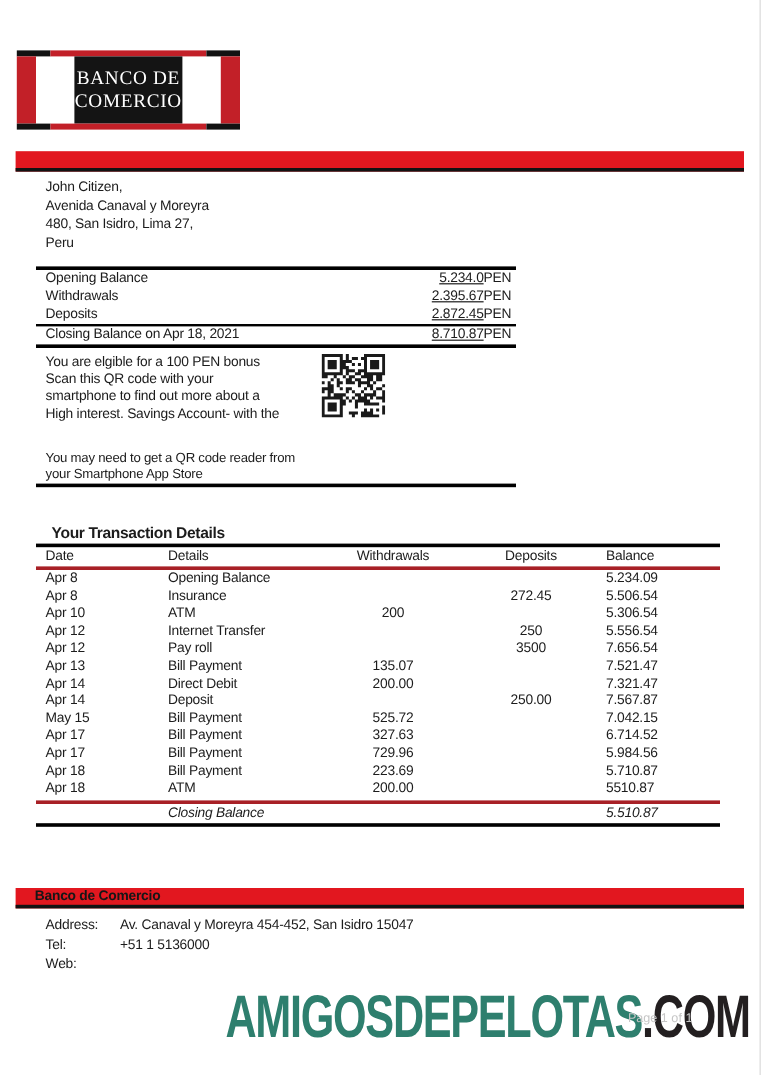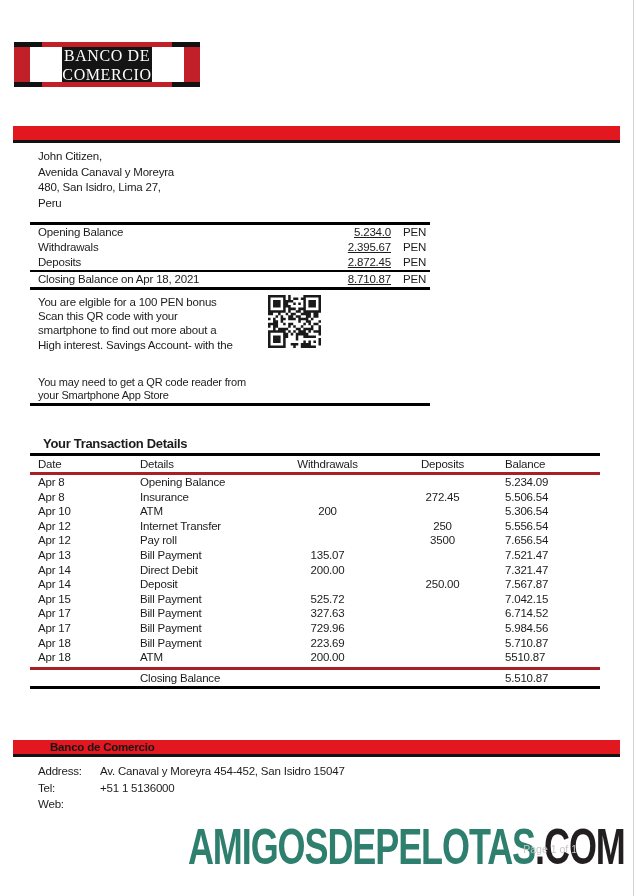--- a/index.html
+++ b/index.html
@@ -21,69 +21,69 @@
     font-family:"Liberation Sans",sans-serif;
     color:var(--ink);
     letter-spacing:-0.2px;
   }
 
   
   .logo{position:absolute;left:14px;top:42px;width:186px;}
   .logo-bar{display:flex;height:5px;}
   .logo-bar .seg-b{width:28px;background:var(--blackline);}
   .logo-bar .seg-r{flex:1;background:var(--logored);}
-  .logo-body{display:flex;height:35px;gap:32px;}
+  .logo-body{display:flex;height:56px;gap:32px;}
   .logo-body .side{width:26px;background:var(--logored);}
   .logo-body .center{
     flex:1;background:#141414;color:#fff;
     font-family:"Liberation Serif",serif;
     font-size:16px;line-height:19px;letter-spacing:0.6px;
     display:flex;flex-direction:column;justify-content:center;text-align:center;
   }
 
   
   .band{position:absolute;left:13px;width:607px;height:14px;background:var(--red);border-bottom:3px solid var(--blackline);}
   .band.top-band{top:126px;}
   .band.footer-band{top:740px;}
   .footer-band .bank-name{
-    display:block;padding-left:37px;line-height:14px;
+    display:block;padding-left:16px;line-height:14px;
     font-size:11.5px;font-weight:bold;color:#161616;
   }
 
   
   .recipient{position:absolute;left:38px;top:149px;font-size:11.5px;line-height:15.5px;}
 
   
   .summary{
     position:absolute;left:30px;top:222px;width:400px;
     border-top:3px solid #000;border-bottom:3px solid #000;
     box-sizing:border-box;font-size:11.5px;
   }
   .summary-row{display:flex;align-items:baseline;padding:0 5px 0 8px;line-height:15px;}
   .summary-row .amt{margin-left:auto;text-align:left;text-decoration:underline;}
-  .summary-row .cur{width:22px;text-align:left;margin-left:12px;}
+  .summary-row .cur{width:22px;text-align:left;}
   .summary-closing{border-top:2px solid #000;}
 
   
   .promo{position:absolute;left:30px;top:290px;width:400px;height:113px;border-bottom:3px solid #000;box-sizing:content-box;}
   .promo-text{position:absolute;left:8px;top:5px;font-size:11.5px;line-height:14.2px;}
   .promo-note{position:absolute;left:8px;top:86px;font-size:11px;line-height:13px;}
   .qr{position:absolute;left:238px;top:5px;width:53px;height:53px;}
 
   
   .tx-title{position:absolute;left:43px;top:436px;font-size:13px;font-weight:bold;letter-spacing:-0.3px;}
   .tx-table{position:absolute;left:30px;top:453px;width:570px;font-size:11.5px;}
   .tx-grid{display:grid;grid-template-columns:110px 135px 105px 125px 1fr;}
   .tx-header{border-top:3px solid #000;border-bottom:3px solid var(--linered);line-height:16px;}
   .tx-row{line-height:14.6px;}
   .cell-date{padding-left:8px;}
   .cell-w,.cell-d{text-align:center;}
   .cell-b{text-align:left;padding-right:6px;}
   .tx-closing{border-top:3px solid var(--linered);border-bottom:3px solid #000;margin-top:2px;}
-  .tx-closing .tx-row{line-height:16px;}
+  .tx-closing .tx-row{line-height:16px;font-style:italic;}
 
   
   .contact{position:absolute;left:38px;top:763px;font-size:11.5px;}
   .contact-row{display:grid;grid-template-columns:62px auto;line-height:16.5px;}
 
   
   .page-note{position:absolute;right:56px;top:843px;font-size:10.5px;color:#c6c6c6;z-index:3;letter-spacing:0;}
   .watermark{
     position:absolute;right:8px;top:823px;z-index:2;
     font-size:50px;font-weight:bold;line-height:48px;letter-spacing:-1.5px;
@@ -246,21 +246,21 @@
 
         <div class="tx-grid tx-row">
           <span class="cell-date">Apr 14</span>
           <span>Deposit</span>
           <span class="cell-w"></span>
           <span class="cell-d">250.00</span>
           <span class="cell-b">7.567.87</span>
         </div>
 
         <div class="tx-grid tx-row">
-          <span class="cell-date">Apr 15</span>
+          <span class="cell-date">May 15</span>
           <span>Bill Payment</span>
           <span class="cell-w">525.72</span>
           <span class="cell-d"></span>
           <span class="cell-b">7.042.15</span>
         </div>
 
         <div class="tx-grid tx-row">
           <span class="cell-date">Apr 17</span>
           <span>Bill Payment</span>
           <span class="cell-w">327.63</span>

